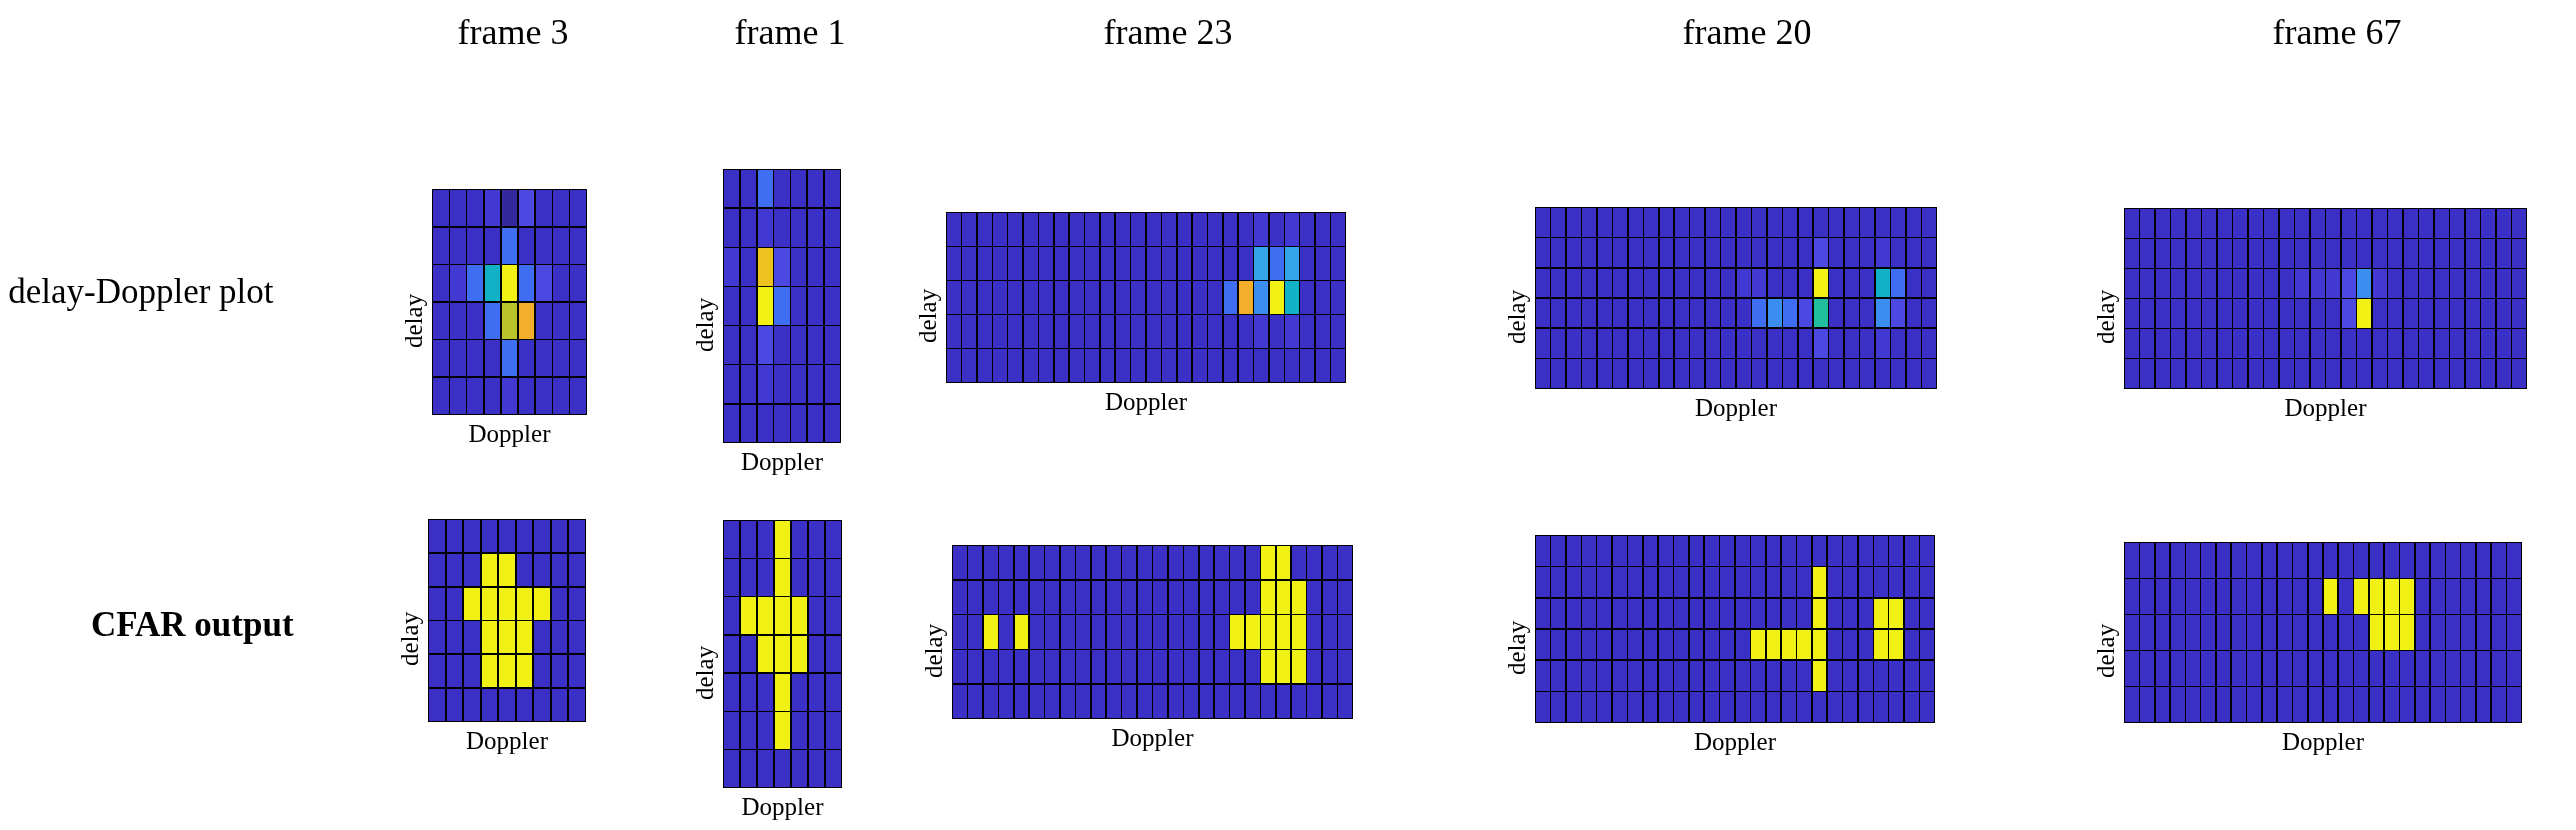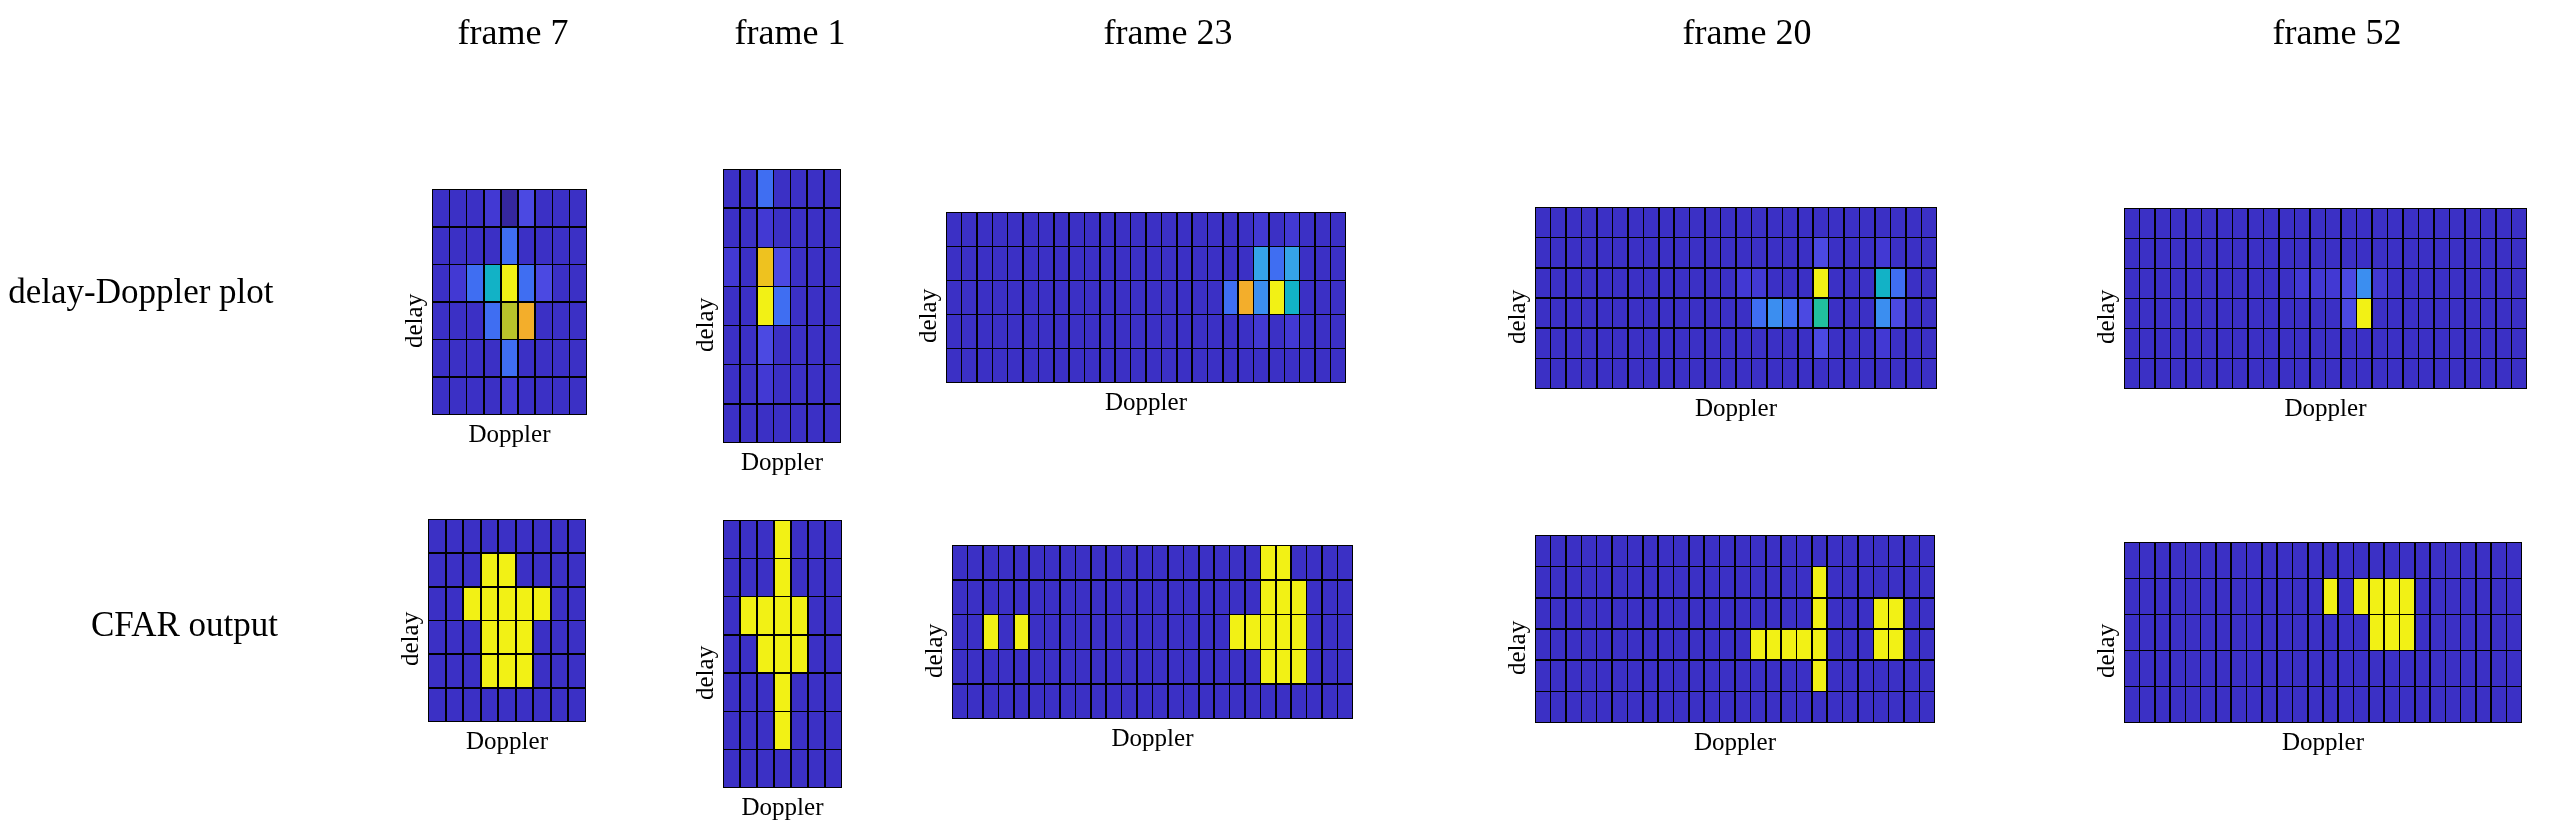--- a/index.html
+++ b/index.html
@@ -12,21 +12,21 @@
     overflow:hidden;
   }
   .frame-header{
     position:absolute;top:13px;transform:translateX(-50%);
     font-size:36px;line-height:1.1;white-space:nowrap;
   }
   #hdr-f7{left:513px;} #hdr-f9{left:790px;} #hdr-f23{left:1168px;}
   #hdr-f32{left:1747px;} #hdr-f52{left:2337px;}
   .row-label{position:absolute;font-size:35px;white-space:nowrap;text-align:center;}
   #rowlbl-dd{left:8.2px;top:272px;}
-  #rowlbl-cfar{left:91px;top:605px;}
+  #rowlbl-cfar{left:91px;top:605px;font-weight:bold;}
 
   .plot{position:absolute;display:grid;
         grid-template-columns:37px auto;
         grid-template-rows:auto 37px;
         grid-template-areas:"y g" "y x";}
   .plot .ylab{
     grid-area:y;display:flex;align-items:center;justify-content:center;
     writing-mode:vertical-rl;transform:rotate(180deg);
     font-size:25px;
   }
@@ -51,25 +51,25 @@
   #f32dd{left:1498px;top:207px;} #f32dd .grid{width:402px;height:182px;}
   #f32cf{left:1498px;top:535px;} #f32cf .grid{width:400px;height:188px;}
   #f52dd{left:2087px;top:208px;} #f52dd .grid{width:403px;height:181px;}
   #f52cf{left:2087px;top:542px;} #f52cf .grid{width:398px;height:181px;}
 </style>
 </head>
 <body>
 
 <div id="figure">
 
-  <div class="frame-header" id="hdr-f7">frame 7</div>
+  <div class="frame-header" id="hdr-f7">frame 3</div>
   <div class="frame-header" id="hdr-f9">frame 1</div>
   <div class="frame-header" id="hdr-f23">frame 23</div>
   <div class="frame-header" id="hdr-f32">frame 20</div>
-  <div class="frame-header" id="hdr-f52">frame 52</div>
+  <div class="frame-header" id="hdr-f52">frame 67</div>
 
   <div class="row-label" id="rowlbl-dd">delay-Doppler plot</div>
   <div class="row-label" id="rowlbl-cfar">CFAR output</div>
 
   <div class="plot" id="f7dd">
     <div class="ylab">delay</div>
     <div class="grid" style="grid-template-columns: repeat(9, 1fr); grid-template-rows: repeat(6, 1fr);">
         <div class="cell" style="background: rgb(59, 48, 197);"></div>
         <div class="cell" style="background: rgb(59, 48, 197);"></div>
         <div class="cell" style="background: rgb(59, 48, 197);"></div>

